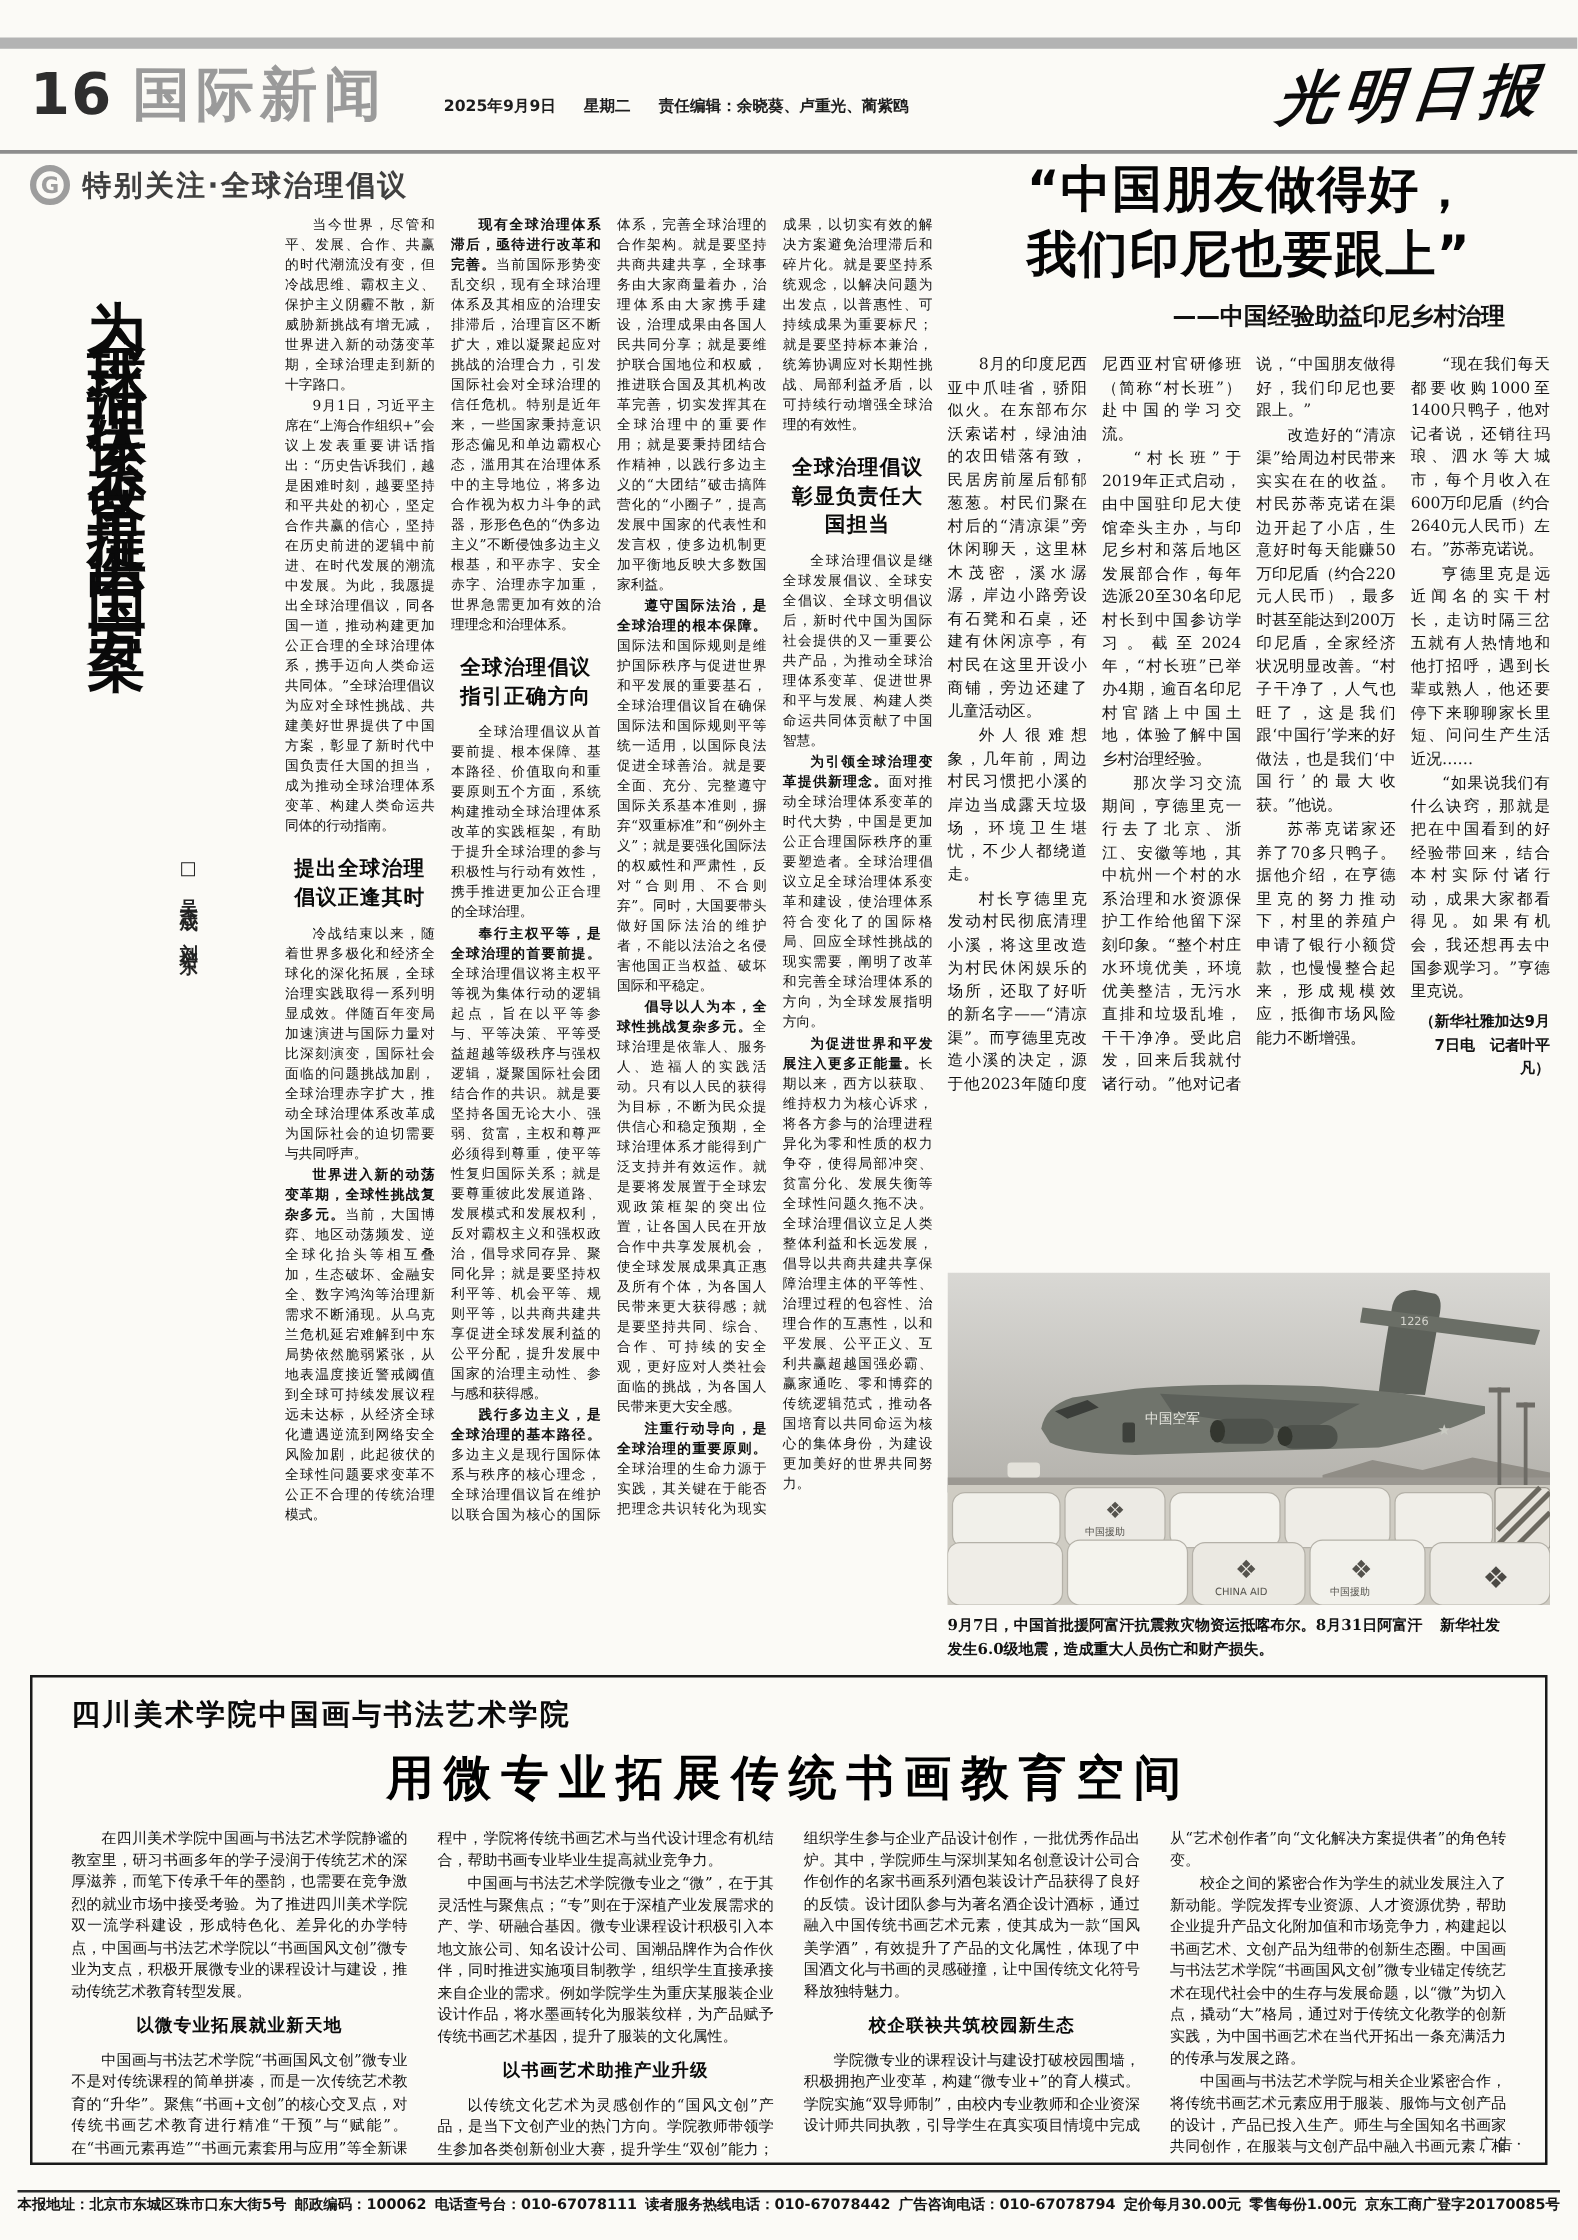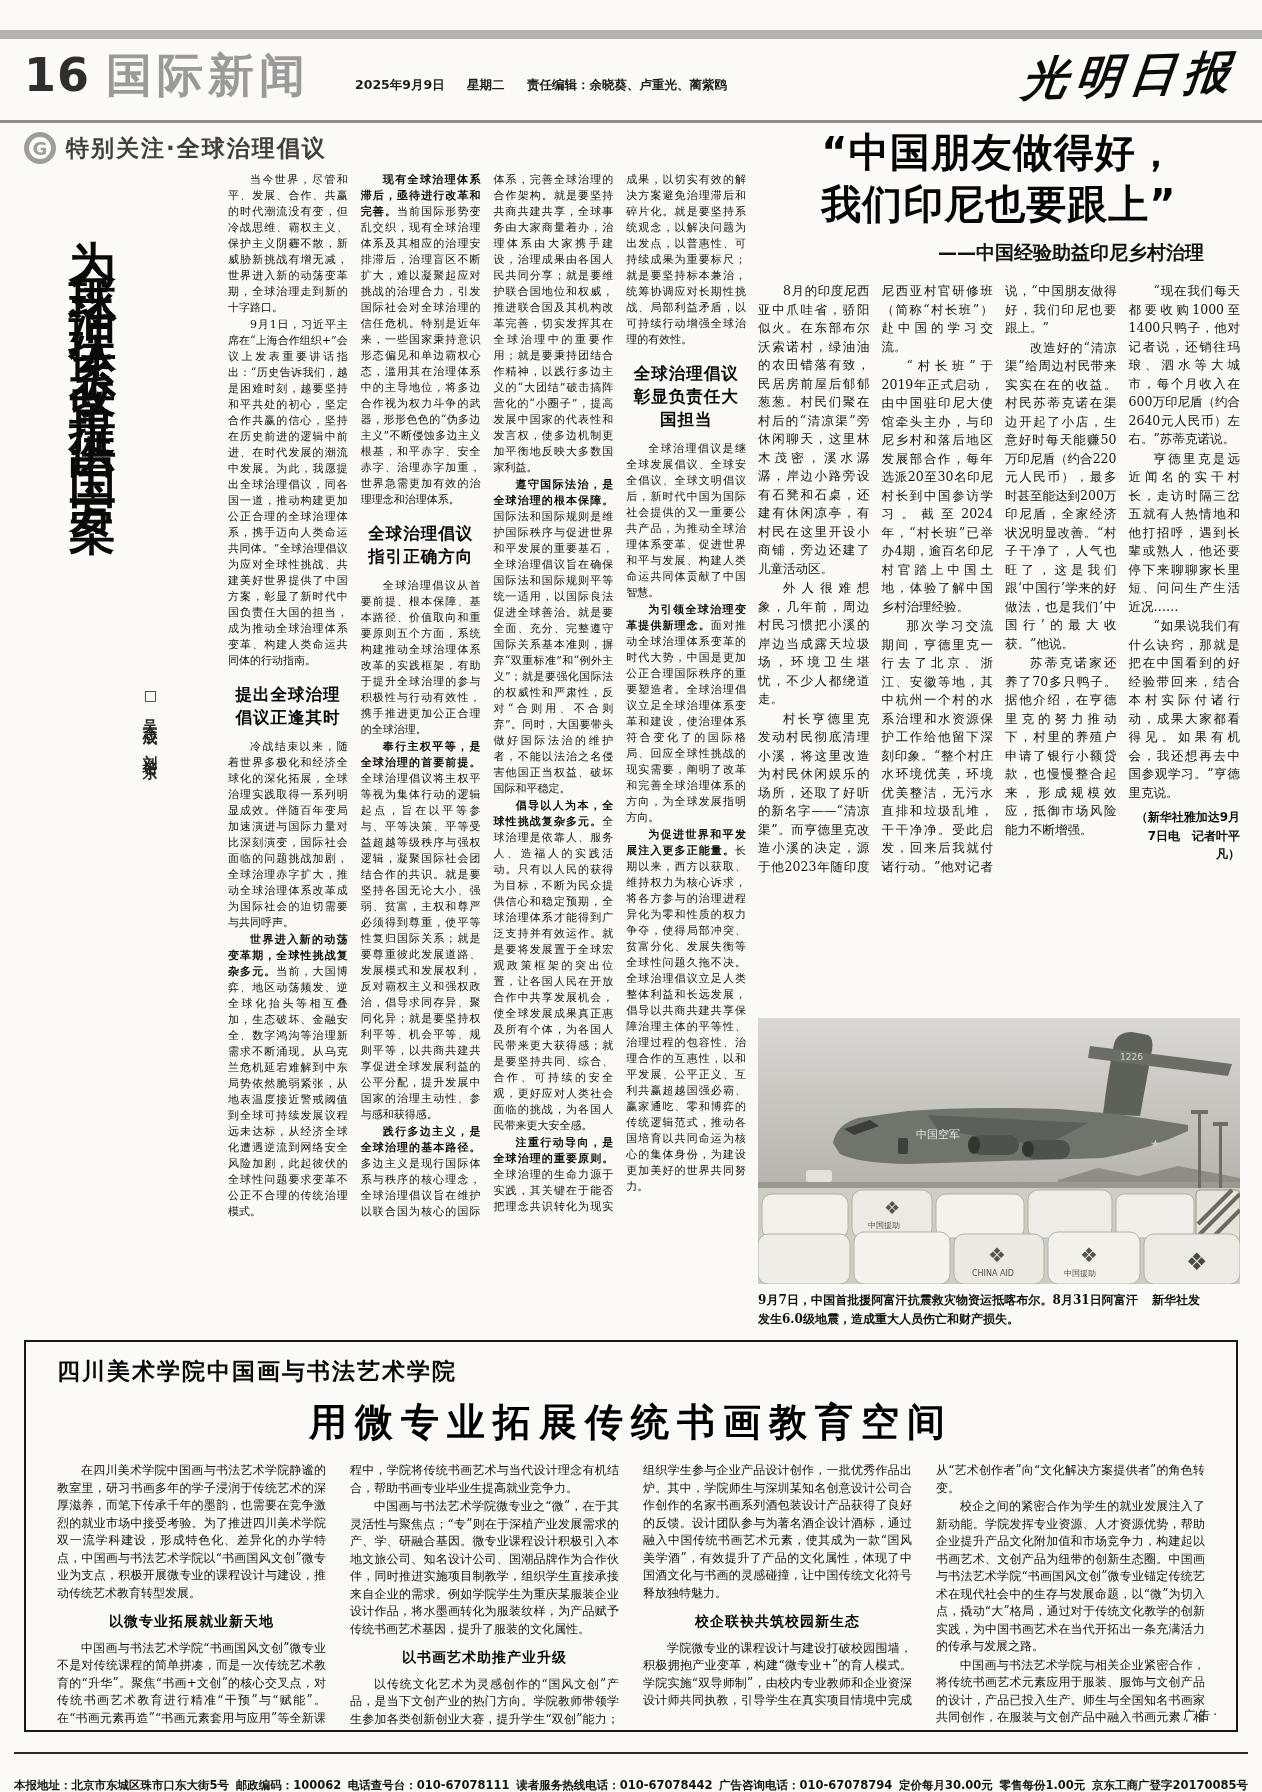--- a/index.html
+++ b/index.html
@@ -73,21 +73,21 @@
             font-family:"DejaVu Sans","Liberation Sans",sans-serif; }
   .ad-headline { text-align:center; font-size:38px; font-weight:900; letter-spacing:8px; color:#000;
             margin:10px 0 14px; }
   .ad-body { column-count:4; column-gap:24px; height:272px; overflow:hidden;
             font-size:12px; line-height:17.5px; text-align:justify; color:#111; }
   .ad-body .flow-sub { font-size:14px; margin:10px 0 8px; }
   .ad-mark { position:absolute; right:16px; bottom:6px; font-size:12px; color:#222; letter-spacing:3px; }
 
   
   .footer { position:absolute; top:1752px; left:14px; right:14px; border-top:2px solid #2b2b2b;
-            padding-top:24px; display:flex; justify-content:space-between;
+            padding-top:2px; display:flex; justify-content:space-between;
             font-size:11.5px; font-weight:700; color:#141414;
             font-family:"DejaVu Sans","Liberation Sans",sans-serif; white-space:nowrap; }
 </style>
 </head>
 <body>
 
 <div class="top-gray-bar"></div>
 <div class="header-row">
   <div class="page-no">16</div>
   <div class="section-name">国际新闻</div>

